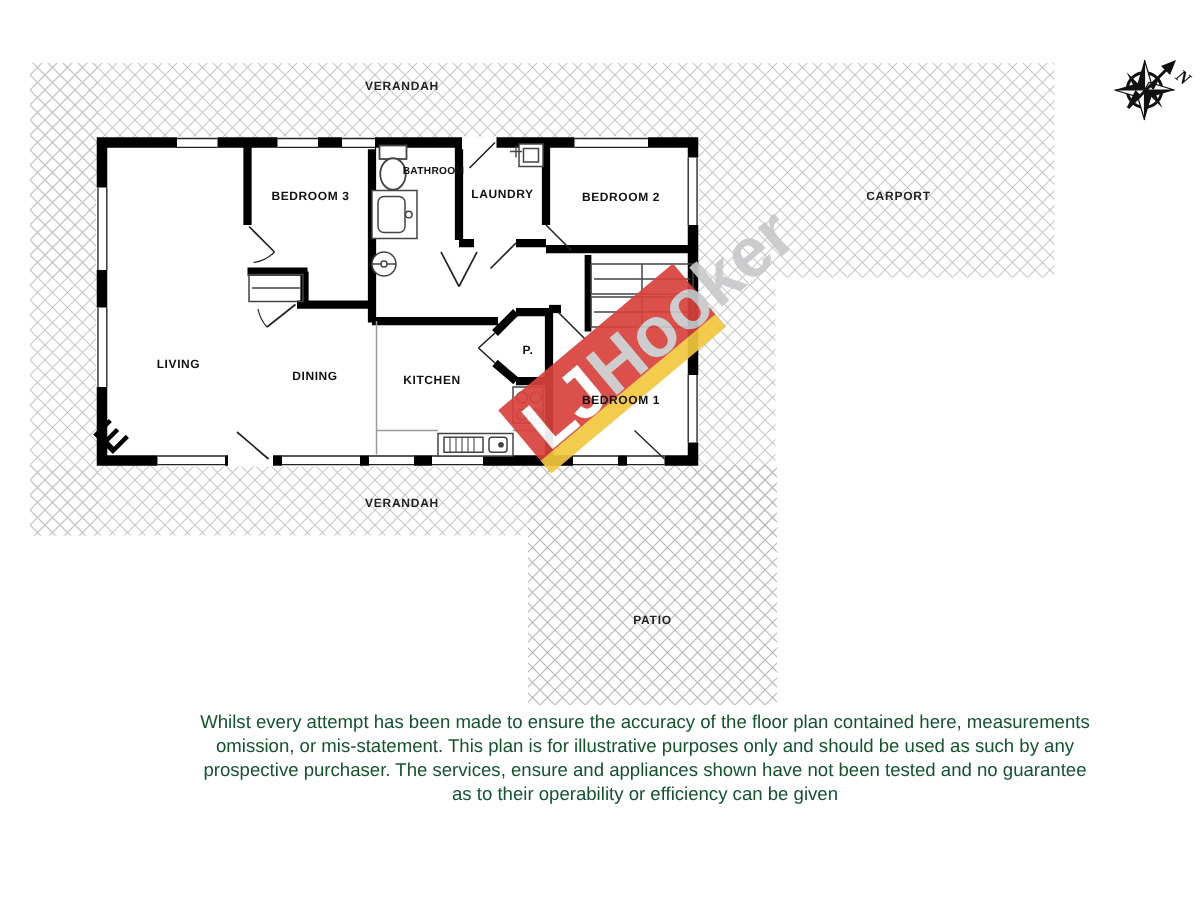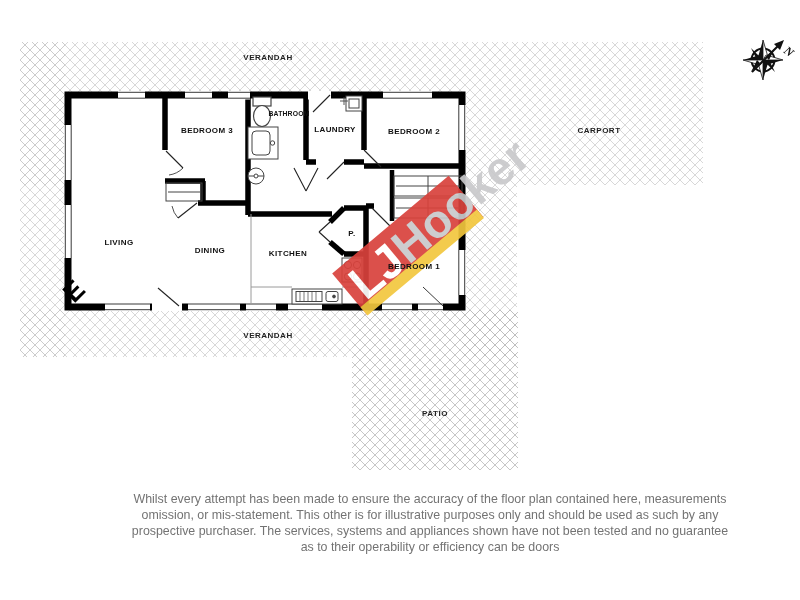--- a/index.html
+++ b/index.html
@@ -7,22 +7,22 @@
     position:relative;width:800px;height:600px;background:#ffffff;overflow:hidden;
     font-family:"Liberation Sans","DejaVu Sans",sans-serif;
   }
   .stage svg{position:absolute;left:0;top:0;}
   .room-label{font-family:"Liberation Sans","DejaVu Sans",sans-serif;font-size:8px;font-weight:bold;
     fill:#111;letter-spacing:.4px;}
   .room-label.small{font-size:6.8px;letter-spacing:.2px;}
   .outdoor-label{font-family:"Liberation Sans","DejaVu Sans",sans-serif;font-size:8px;font-weight:bold;
     fill:#222;letter-spacing:.5px;}
   .disclaimer{
-    position:absolute;left:112px;top:491px;width:636px;
-    text-align:center;font-size:12.4px;line-height:16.1px;color:#737373;
+    position:absolute;left:112px;top:473px;width:636px;
+    text-align:center;font-size:12.4px;line-height:16.1px;color:#14532d;
   }
   .wm-lj{font-family:"Liberation Sans","DejaVu Sans",sans-serif;font-weight:bold;}
   .compass-n{font-family:"Liberation Serif","DejaVu Serif",serif;font-style:italic;font-weight:bold;}
 </style>
 </head>
 <body>
 
 <div class="stage">
 
 <svg width="800" height="600" viewBox="0 0 800 600">
@@ -221,18 +221,18 @@
     <path d="M751,48 L760,57 L757,60 Z M775,48 L766,57 L769,60 Z M751,72 L760,63 L757,60 Z M775,72 L766,63 L769,60 Z" fill="#111"></path>
 
     <path d="M752,72 L780,44" stroke="#111" stroke-width="2"></path>
     <path d="M784,40 L774,44 L780,50 Z" fill="#111"></path>
     <text transform="translate(783,52) rotate(38)" class="compass-n" font-size="12" fill="#111">N</text>
   </g>
 </svg>
 
 <div class="disclaimer">
   <div>Whilst every attempt has been made to ensure the accuracy of the floor plan contained here, measurements</div>
-  <div>omission, or mis-statement. This other is for illustrative purposes only and should be used as such by any</div>
-  <div>prospective purchaser. The services, systems and appliances shown have not been tested and no guarantee</div>
-  <div>as to their operability or efficiency can be doors</div>
+  <div>omission, or mis-statement. This plan is for illustrative purposes only and should be used as such by any</div>
+  <div>prospective purchaser. The services, ensure and appliances shown have not been tested and no guarantee</div>
+  <div>as to their operability or efficiency can be given</div>
 </div>
 
 </div>
 
 </body></html>

